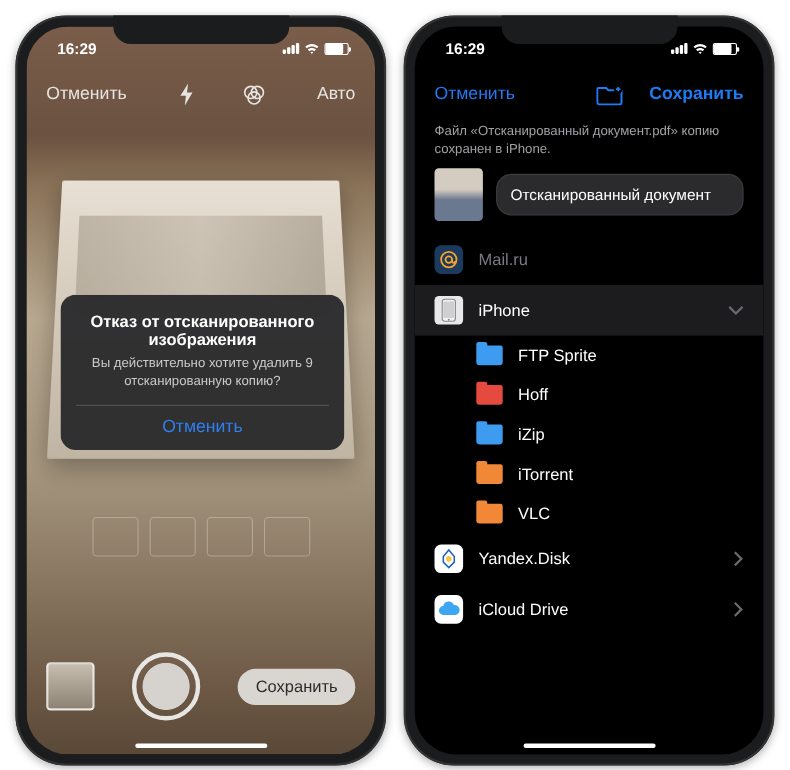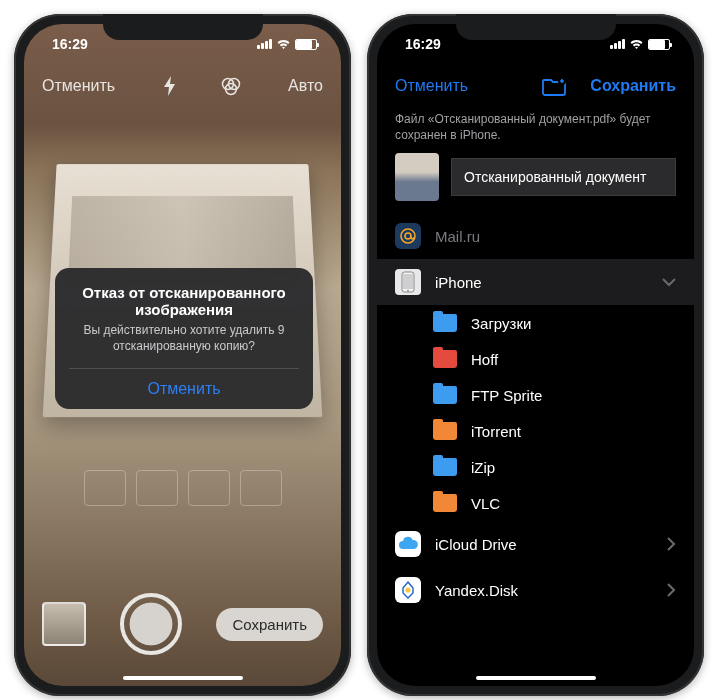--- a/index.html
+++ b/index.html
@@ -117,21 +117,21 @@
   .page-icons span{width:42px;height:36px;border:1px solid rgba(255,255,255,.5);border-radius:4px;}
 
   
   .files-screen{background:#000;}
   .files-top{display:flex;align-items:center;justify-content:space-between;padding:6px 18px;height:44px;}
   .blue{color:#1f7bf4;font-size:16px;}
   .files-top .right{display:flex;gap:22px;align-items:center;}
   .info-text{color:#a0a0a5;font-size:12px;padding:4px 18px 10px;line-height:1.3;}
   .doc-row{display:flex;gap:12px;padding:0 18px 12px;align-items:center;}
   .doc-thumb{width:44px;height:48px;background:linear-gradient(#d4ccc0 40%,#6a7890 60%);border-radius:4px;}
-  .doc-name{flex:1;background:#2b2b2d;border:1px solid #3c3c3e;border-radius:0;padding:10px 12px;color:#fff;font-size:14px;}
+  .doc-name{flex:1;background:#2b2b2d;border:1px solid #3c3c3e;border-radius:14px;padding:10px 12px;color:#fff;font-size:14px;}
   .list{display:flex;flex-direction:column;}
   .row{display:flex;align-items:center;gap:14px;padding:10px 18px;color:#fff;font-size:15px;}
   .row-icon{width:26px;height:26px;border-radius:6px;display:flex;align-items:center;justify-content:center;font-size:14px;flex-shrink:0;}
   .ico-mail{background:#1c3a5e;}
   .ico-phone{background:#e8e8e8;border-radius:4px;}
   .ico-app{width:26px;height:26px;border-radius:6px;}
   .row-label{flex:1;}
   .row-chevron{color:#5a5a5e;font-size:18px;}
   .row.muted .row-label{color:#7a7a80;}
   .row.expand{background:#1c1c1e;}
@@ -242,21 +242,21 @@
             <svg width="26" height="20" viewBox="0 0 26 20">
               <path d="M2 4h7l2 2h12v11a2 2 0 01-2 2H3a2 2 0 01-2-2V5a1 1 0 011-1z" fill="none" stroke="#1f7bf4" stroke-width="1.8"></path>
               <circle cx="20" cy="5" r="4" fill="#000"></circle>
               <path d="M20 3v4M18 5h4" stroke="#1f7bf4" stroke-width="1.6"></path>
             </svg>
           </span>
         <span class="blue" style="font-weight:600">Сохранить</span>
       </div>
     </div>
 
-    <div class="info-text">Файл «Отсканированный документ.pdf» будет сохранен в iPhone.</div>
+    <div class="info-text">Файл «Отсканированный документ.pdf» копию сохранен в iPhone.</div>
 
     <div class="doc-row">
       <div class="doc-thumb"></div>
       <div class="doc-name">Отсканированный документ</div>
     </div>
 
     <div class="list">
       <div class="row muted">
         <div class="row-icon ico-mail">
             <svg width="18" height="18" viewBox="0 0 18 18">
@@ -280,69 +280,65 @@
         <span class="row-chevron">
             <svg width="14" height="9" viewBox="0 0 14 9">
               <path d="M1 1l6 6 6-6" fill="none" stroke="#6a6a70" stroke-width="2"></path>
             </svg>
           </span>
       </div>
 
       <div id="folders-container">
           <div class="folder-row">
             <div class="folder-ico f-blue"></div>
-            <div class="row-label">Загрузки</div>
+            <div class="row-label">FTP Sprite</div>
           </div>
           <div class="folder-row">
             <div class="folder-ico f-red"></div>
             <div class="row-label">Hoff</div>
           </div>
           <div class="folder-row">
             <div class="folder-ico f-blue"></div>
-            <div class="row-label">FTP Sprite</div>
+            <div class="row-label">iZip</div>
           </div>
           <div class="folder-row">
             <div class="folder-ico f-orange"></div>
             <div class="row-label">iTorrent</div>
           </div>
           <div class="folder-row">
-            <div class="folder-ico f-blue"></div>
-            <div class="row-label">iZip</div>
-          </div>
-          <div class="folder-row">
             <div class="folder-ico f-orange"></div>
             <div class="row-label">VLC</div>
           </div>
         </div>
-
-      <div class="row">
-        <div class="row-icon ico-app" style="background:#fff">
-            <svg width="22" height="16" viewBox="0 0 22 16">
-              <path d="M17 13H6a4 4 0 010-8 5 5 0 019.6-1A3.5 3.5 0 0117 13z" fill="#3da6f2"></path>
-            </svg>
-          </div>
-        <div class="row-label">iCloud Drive</div>
-        <span class="row-chevron">
-            <svg width="9" height="14" viewBox="0 0 9 14">
-              <path d="M1 1l6 6-6 6" fill="none" stroke="#6a6a70" stroke-width="2"></path>
-            </svg>
-          </span>
-      </div>
 
       <div class="row">
         <div class="row-icon ico-app" style="background:#fff">
             <svg width="20" height="20" viewBox="0 0 20 20">
               <path d="M10 2l5 6v5l-5 5-5-5V8z" fill="#fff" stroke="#1a62c7" stroke-width="1.4"></path>
               <circle cx="10" cy="10" r="2.6" fill="#f5c842"></circle>
             </svg>
           </div>
         <div class="row-label">Yandex.Disk</div>
         <span class="row-chevron">
             <svg width="9" height="14" viewBox="0 0 9 14">
               <path d="M1 1l6 6-6 6" fill="none" stroke="#6a6a70" stroke-width="2"></path>
             </svg>
           </span>
       </div>
+
+      <div class="row">
+        <div class="row-icon ico-app" style="background:#fff">
+            <svg width="22" height="16" viewBox="0 0 22 16">
+              <path d="M17 13H6a4 4 0 010-8 5 5 0 019.6-1A3.5 3.5 0 0117 13z" fill="#3da6f2"></path>
+            </svg>
+          </div>
+        <div class="row-label">iCloud Drive</div>
+        <span class="row-chevron">
+            <svg width="9" height="14" viewBox="0 0 9 14">
+              <path d="M1 1l6 6-6 6" fill="none" stroke="#6a6a70" stroke-width="2"></path>
+            </svg>
+          </span>
+      </div>
     </div>
 
     <div class="home-ind"></div>
   </div>
 </div>
 
 </body></html>

